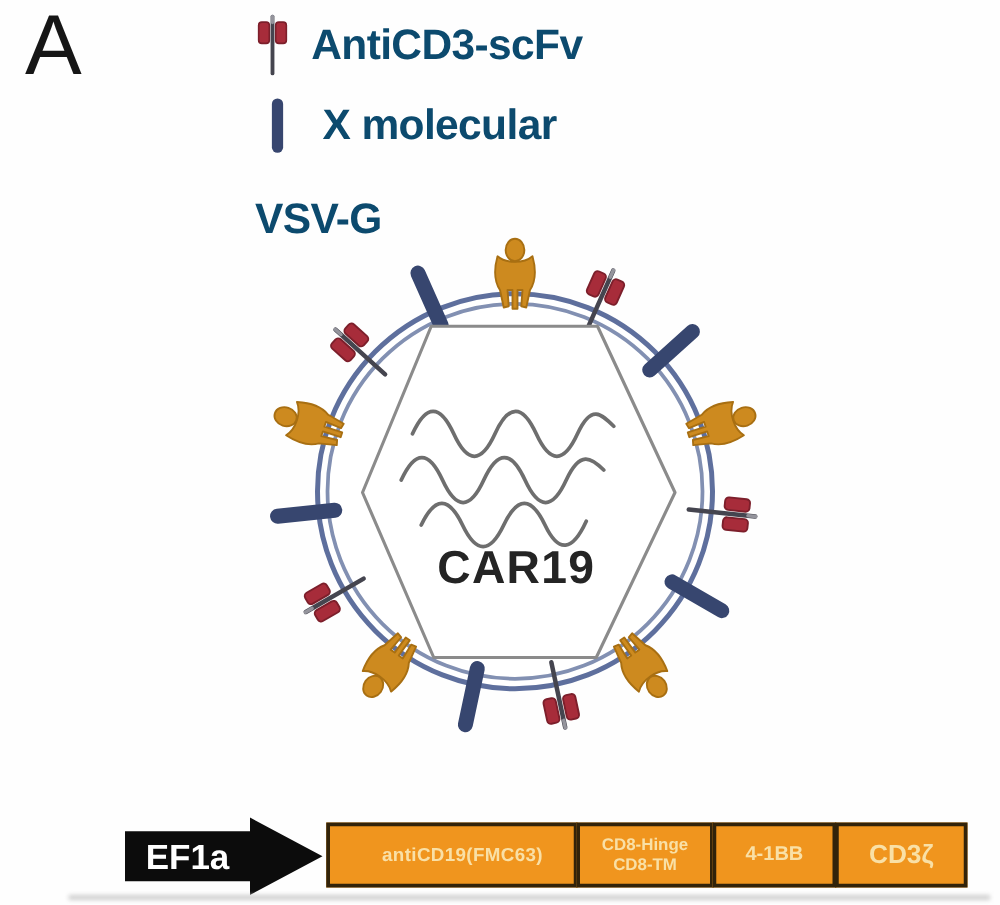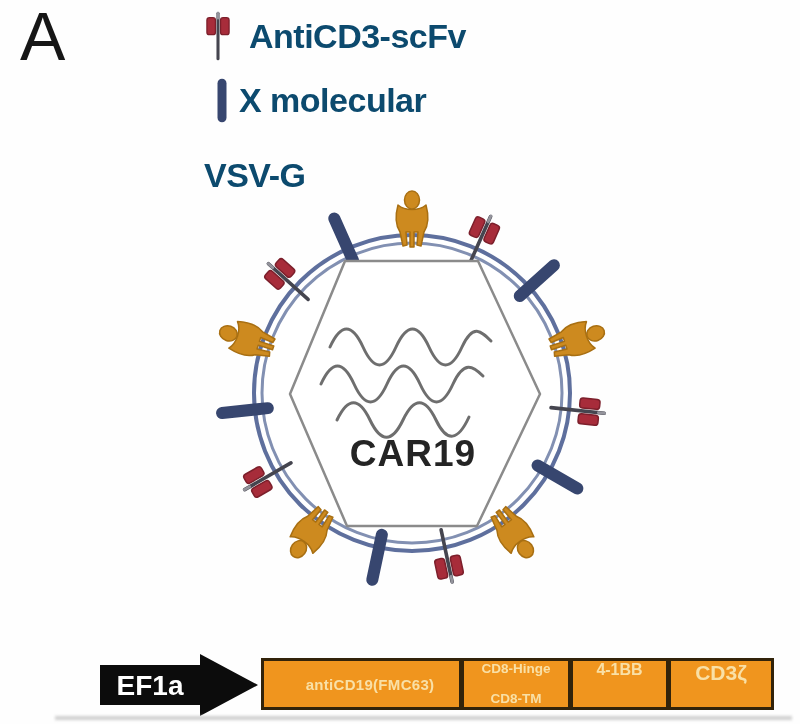--- a/index.html
+++ b/index.html
@@ -6,38 +6,38 @@
   .canvas {
     position:relative; width:800px; height:724px; background:#fefefe;
     font-family:"Liberation Sans", sans-serif; overflow:hidden;
   }
   .panel-label {
     position:absolute; left:20px; top:2px;
     font-size:68px; font-weight:400; color:#161616; line-height:1;
   }
   .legend-row { position:absolute; display:flex; align-items:center; }
   #legend-row-1 { left:205px; top:10px;  height:52px; gap:18px; }
-  #legend-row-2 { left:216px; top:78px;  height:45px; gap:11px; }
+  #legend-row-2 { left:216px; top:78px;  height:45px; gap:30px; }
   #legend-row-3 { left:204px; top:142px; height:52px; gap:14px;flex-direction:column; }
   .legend-label {
     font-size:34px; font-weight:600; color:#0c4a6e; letter-spacing:-0.5px;
     white-space:nowrap;
   }
   .virus-svg { position:absolute; left:0; top:0; }
   .construct { position:absolute; left:12px; top:645px; width:636px; height:79px; }
   .promoter-arrow-svg { position:absolute; left:80px; top:3px; }
   .gene-boxes {
     position:absolute; left:249px; top:13px; height:52px; display:flex;
   }
   .gene-box {
     box-sizing:border-box; background:#f0951e; border:3px solid #32230a;
     display:flex; flex-direction:column; align-items:center; justify-content:center;
     color:#f9e0a6; font-weight:700; text-align:center;
   }
-  .gene-box + .gene-box { margin-left:-1px;justify-content:space-between; }
+  .gene-box + .gene-box { margin-left:-1px; }
   #gene-box-1 { width:201px; font-size:15px; letter-spacing:0.3px;padding-left:17px; }
   #gene-box-2 { width:110px; font-size:13.5px; line-height:1.2; }
   #gene-box-3 { width:99px;  font-size:16px; }
   #gene-box-4 { width:106px; font-size:21px; }
   .shadow-line {
     position:absolute; left:55px; top:716px; width:737px; height:4px;
     background:#cfcfcf; filter:blur(1.5px);
   }
 </style>
 </head>

